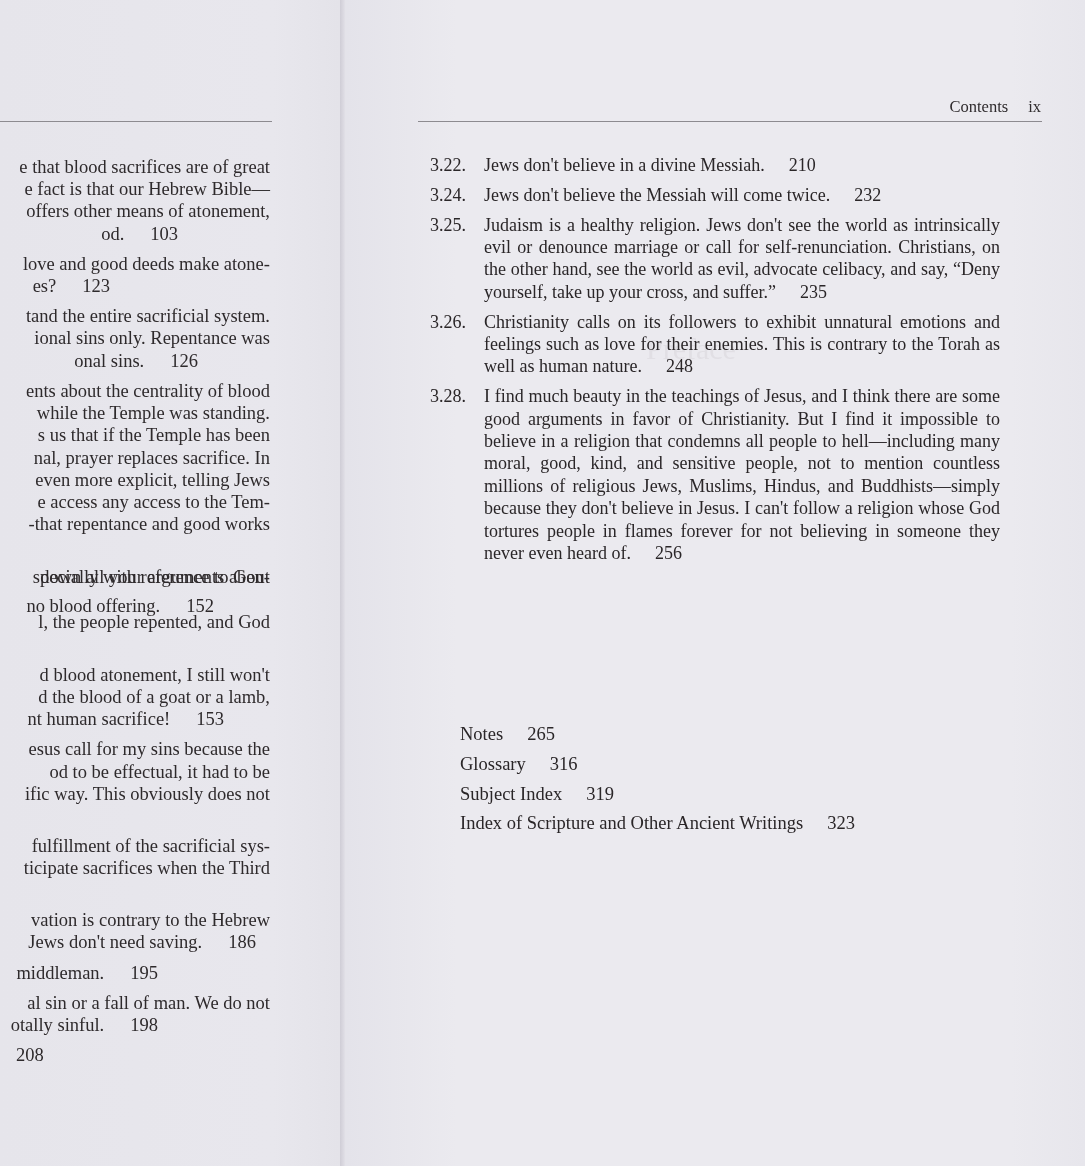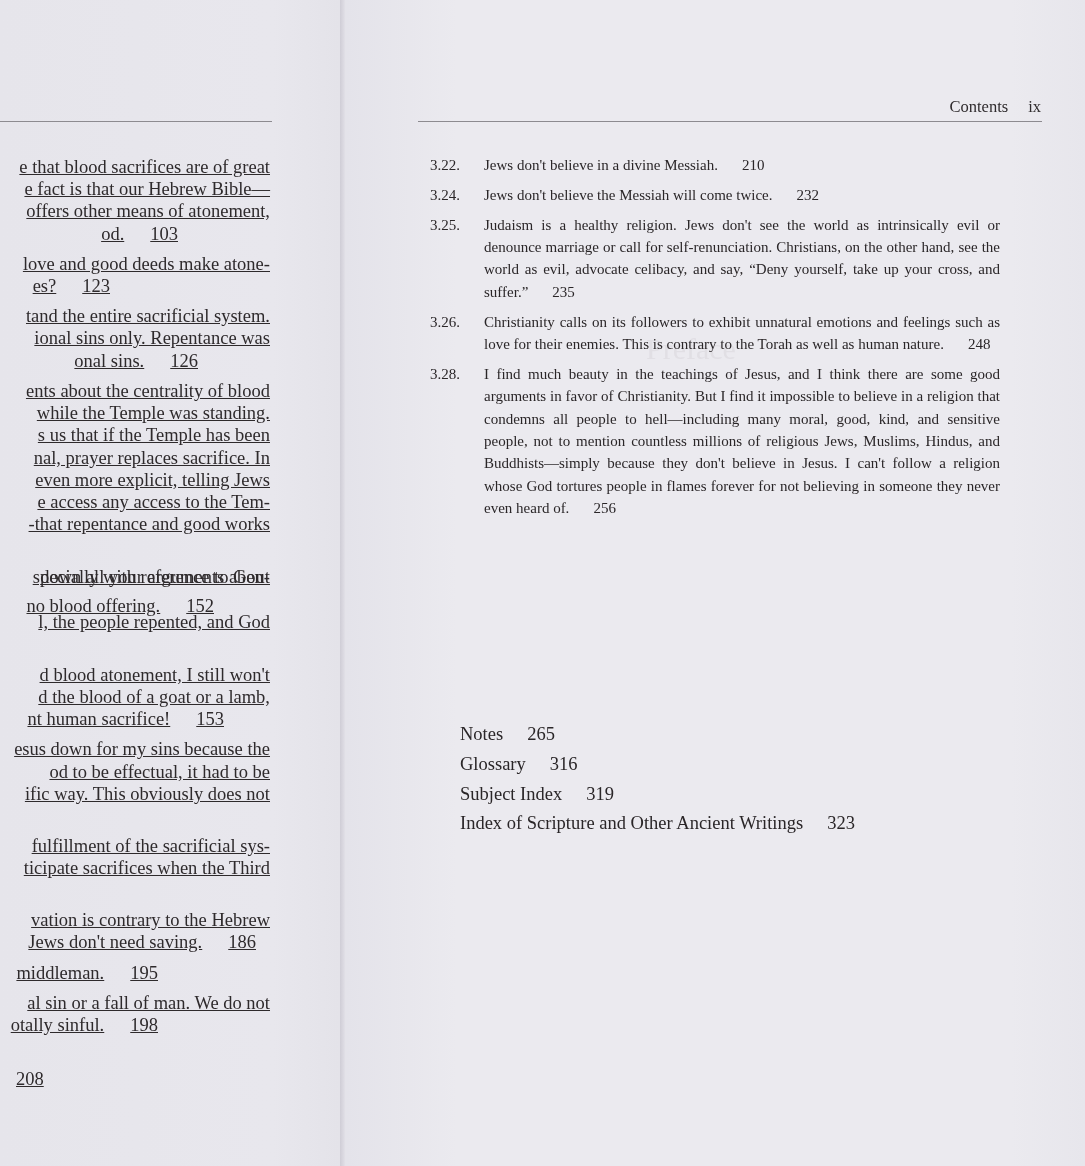--- a/index.html
+++ b/index.html
@@ -41,21 +41,20 @@
       width: 600px;
     }
     .left-line {
       position: absolute;
       right: 0;
       white-space: nowrap;
       font-size: 18.5px;
       line-height: 22px;
       text-align: right;
       color: #2e2a2c;
-      text-decoration: underline;
     }
     .left-line .pg { margin-left: 26px; }
     
     .spine {
       position: absolute;
       left: 340px; top: 0;
       width: 6px; height: 1166px;
       background: linear-gradient(to right, #cfcdd6 0%, #dcdae2 60%, #e6e5eb 100%);
     }
     
@@ -85,21 +84,21 @@
     }
     .toc {
       position: absolute;
       left: 84px;
       top: 154px;
       width: 570px;
     }
     .toc-entry {
       position: relative;
       padding-left: 54px;
-      font-size: 15px;
+      font-size: 18px;
       line-height: 22.4px;
       margin-bottom: 7.4px;
       text-align: justify;
       color: #2a2628;
     }
     .toc-entry .num {
       position: absolute;
       left: 0;
       top: 0;
     }
@@ -158,36 +157,36 @@
 
       <div class="left-line" style="top:566px"><span>down all your arguments about</span></div>
       <div class="left-line" style="top:566px"><span>specially with reference to Gen-</span></div>
       <div class="left-line" style="top:611px"><span>l, the people repented, and God</span></div>
       <div class="left-line" style="top:595px; right:56px"><span>no blood offering.</span><span class="pg">152</span></div>
 
       <div class="left-line" style="top:664px"><span>d blood atonement, I still won't</span></div>
       <div class="left-line" style="top:686px"><span>d the blood of a goat or a lamb,</span></div>
       <div class="left-line" style="top:708px; right:46px"><span>nt human sacrifice!</span><span class="pg">153</span></div>
 
-      <div class="left-line" style="top:738px"><span>esus down for my sins because the</span></div>
+      <div class="left-line" style="top:738px"><span>esus call for my sins because the</span></div>
       <div class="left-line" style="top:761px"><span>od to be effectual, it had to be</span></div>
       <div class="left-line" style="top:783px"><span>ific way. This obviously does not</span></div>
 
       <div class="left-line" style="top:835px"><span>fulfillment of the sacrificial sys-</span></div>
       <div class="left-line" style="top:857px"><span>ticipate sacrifices when the Third</span></div>
 
       <div class="left-line" style="top:909px"><span>vation is contrary to the Hebrew</span></div>
       <div class="left-line" style="top:931px; right:14px"><span>Jews don't need saving.</span><span class="pg">186</span></div>
 
       <div class="left-line" style="top:962px; right:112px"><span>middleman.</span><span class="pg">195</span></div>
 
       <div class="left-line" style="top:992px"><span>al sin or a fall of man. We do not</span></div>
       <div class="left-line" style="top:1014px; right:112px"><span>otally sinful.</span><span class="pg">198</span></div>
     </div>
-    <div class="left-line" style="position:absolute; left:16px; top:1068px; right:auto; text-align:right">208</div>
+    <div class="left-line" style="position:absolute; left:16px; top:1044px; right:auto; text-align:right">208</div>
   </div>
 
   <div class="spine"></div>
 
   <div class="page-right">
     <div class="ghost" style="left:300px; top:330px; font-size:30px; color:rgba(60,55,65,0.06)">Preface</div>
 
     <div class="running-head">
       <span>Contents</span><span class="folio">ix</span>
     </div>

